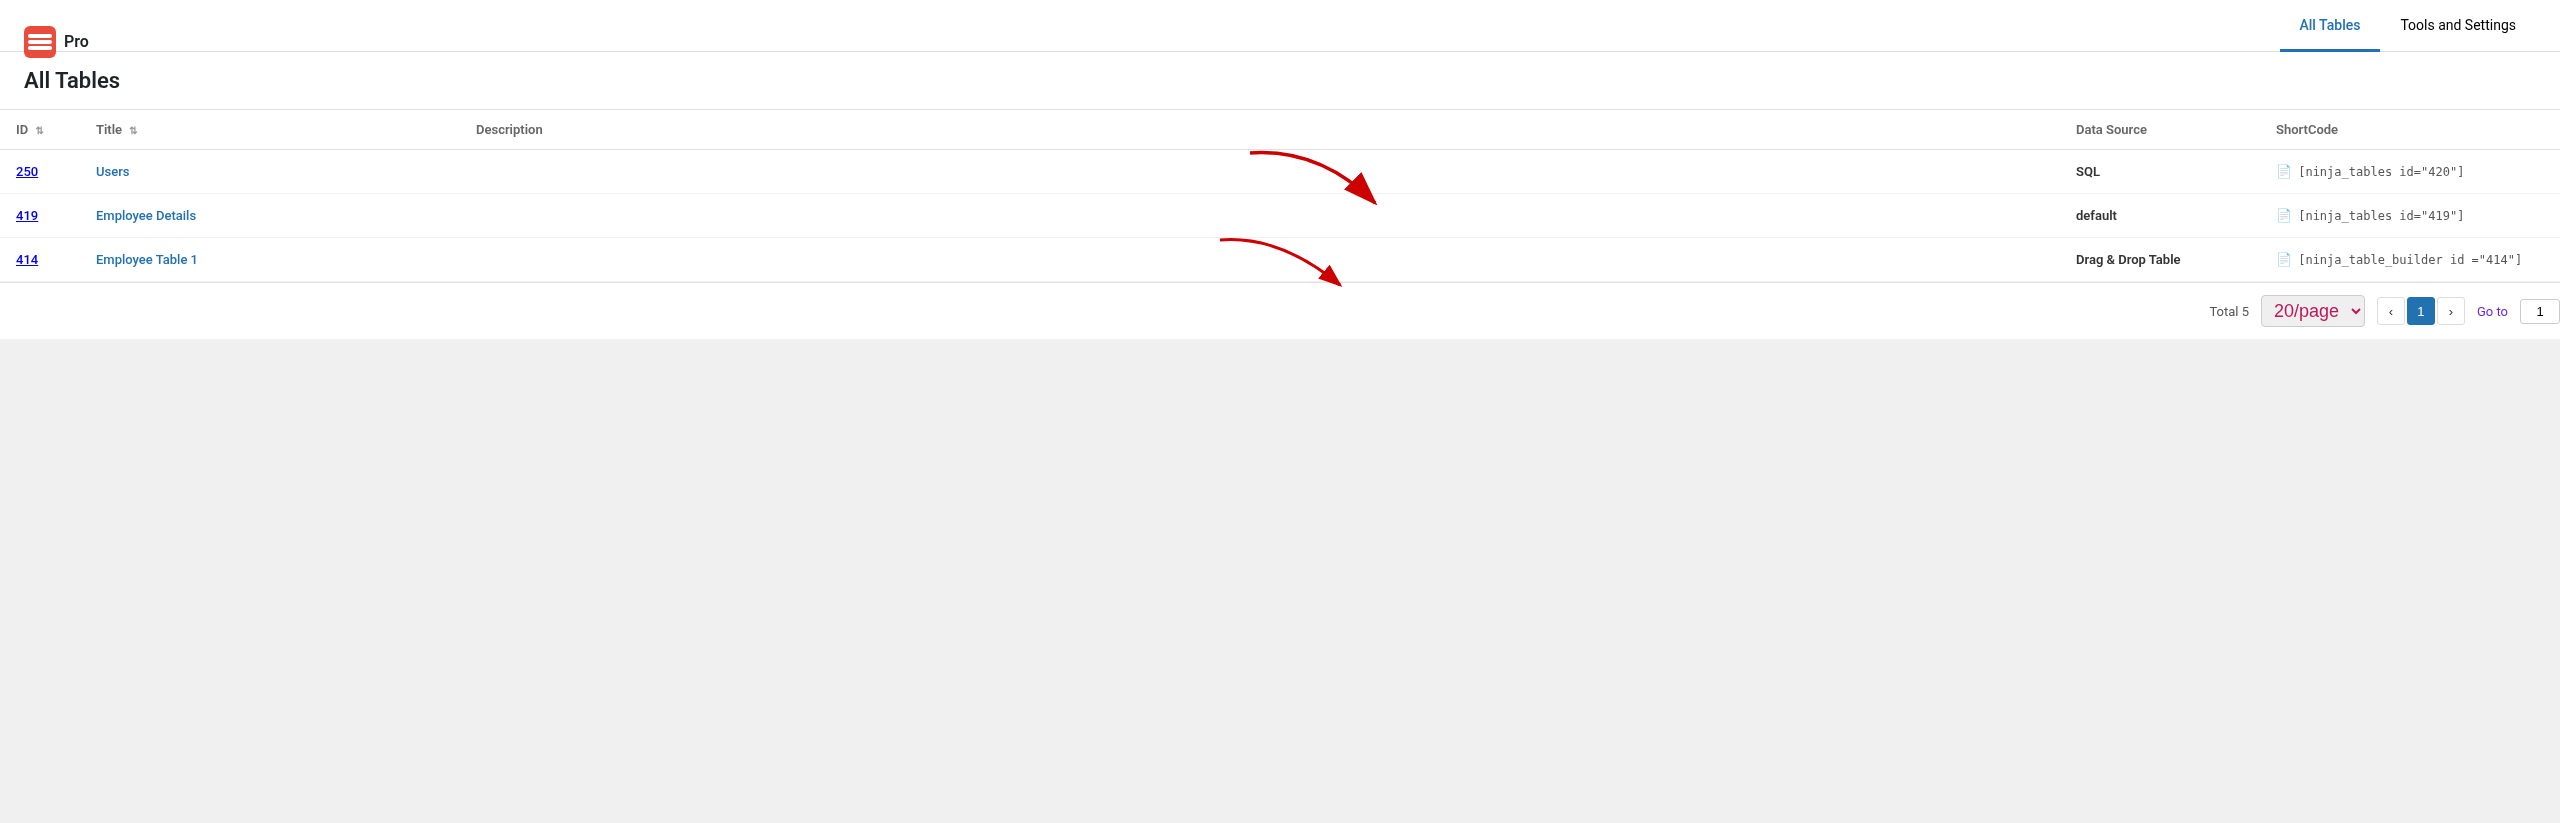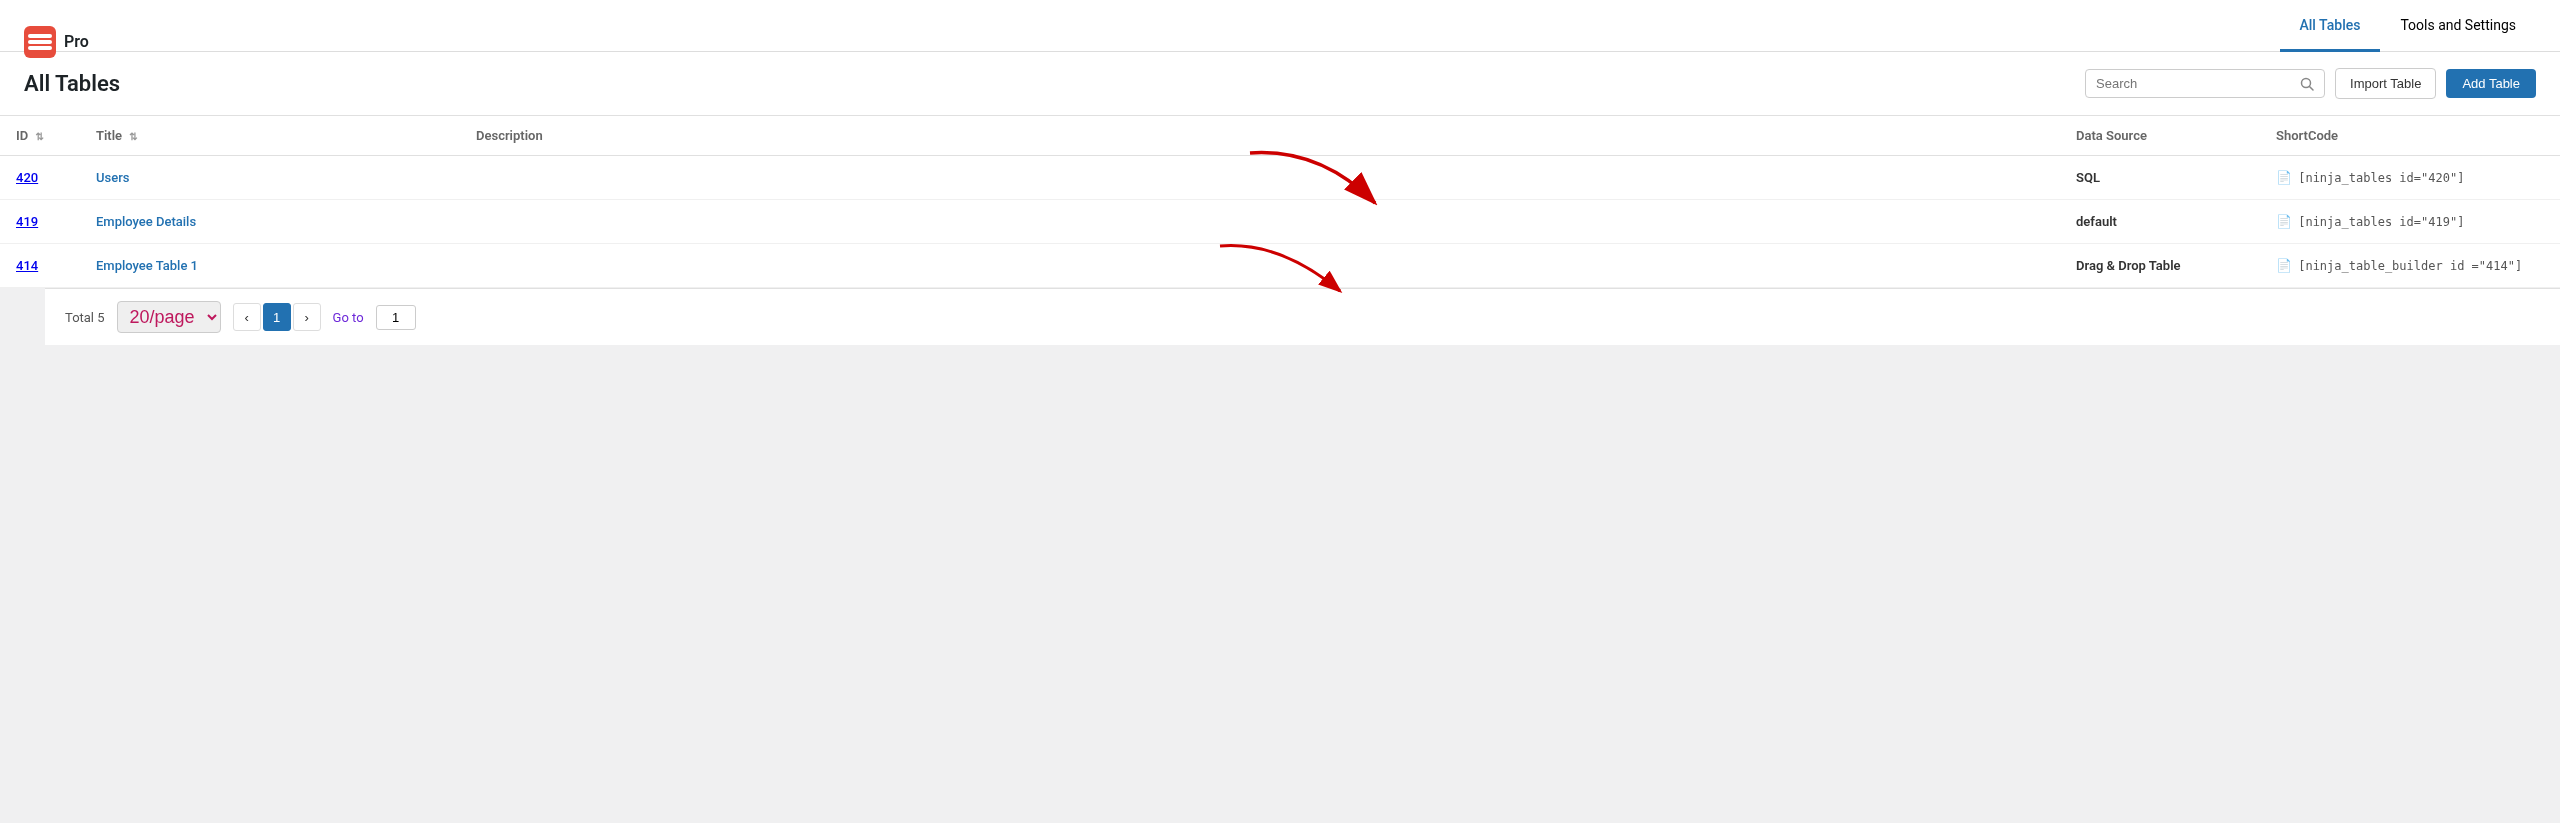--- a/index.html
+++ b/index.html
@@ -192,25 +192,25 @@
     }
     .shortcode-icon {
       color: #888;
       font-size: 13px;
     }
 
     
     .pagination-bar {
       background: #fff;
       border-top: 1px solid #e0e0e0;
-      padding: 12px 20px;
-      display: flex;
-      align-items: center;
+      padding: 12px 0;
+      display: flex;
+      align-items: center;
+      justify-content: flex-end;
       gap: 12px;
-      margin-left: 45px;
     }
     .pagination-total {
       font-size: 13px;
       color: #555;
     }
     .page-size-select {
       border: 1px solid #ccc;
       border-radius: 4px;
       padding: 4px 8px;
       font-size: 18px;
@@ -283,31 +283,20 @@
       <span>All Tables</span>
     </a>
     <a class="nav-link" href="#">
       <span>Tools and Settings</span>
     </a>
   </div>
 </nav>
 
 <div class="page-header">
   <h1 class="page-title">All Tables</h1>
-  <div class="header-actions">
-    <div class="search-box">
-      <input type="text" placeholder="Search" style="">
-      <svg class="search-icon-svg" width="14" height="14" viewBox="0 0 14 14" fill="none">
-        <circle cx="6" cy="6" r="4.5" stroke="#888" stroke-width="1.5"></circle>
-        <line x1="9.5" y1="9.5" x2="13" y2="13" stroke="#888" stroke-width="1.5" stroke-linecap="round"></line>
-      </svg>
-    </div>
-    <button class="btn-import">Import Table</button>
-    <button class="btn-add">Add Table</button>
-  </div>
 </div>
 
 <div class="table-container">
   <div class="arrow-overlay">
 
     <svg class="red-arrow" width="160" height="80" viewBox="0 0 160 80" style="position:absolute; top:120px; left:1200px;">
       <defs>
         <marker id="arrowhead" markerWidth="8" markerHeight="6" refX="7" refY="3" orient="auto">
           <polygon points="0 0, 8 3, 0 6" fill="#cc0000"></polygon>
         </marker>
@@ -333,21 +322,21 @@
           <span>Data Source</span>
         </th>
         <th style="position:relative;">
           <span>ShortCode</span>
         </th>
       </tr>
     </thead>
     <tbody id="table-body">
         <tr>
       <td class="td-id">
-        <a href="#">420</a>
+        <a href="#">250</a>
       </td>
       <td class="td-title">
         <a href="#">Users</a>
       </td>
       <td class="td-description"></td>
       <td class="td-datasource">SQL</td>
       <td class="td-shortcode">
         <div class="shortcode-wrap">
           <span class="shortcode-icon">📄</span>
           <span style="cursor:pointer;">[ninja_tables id="420"]</span>

